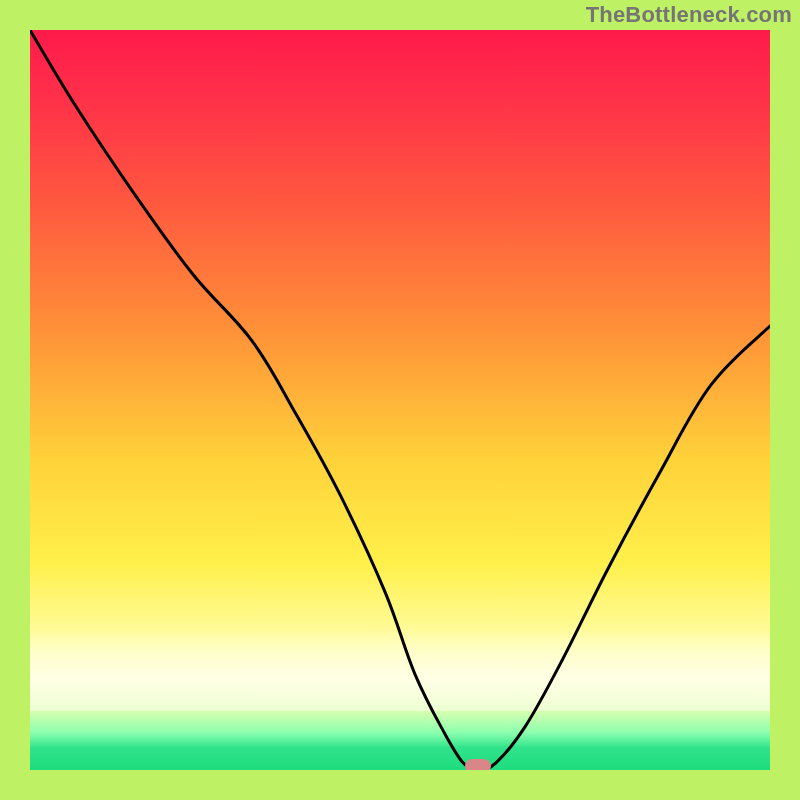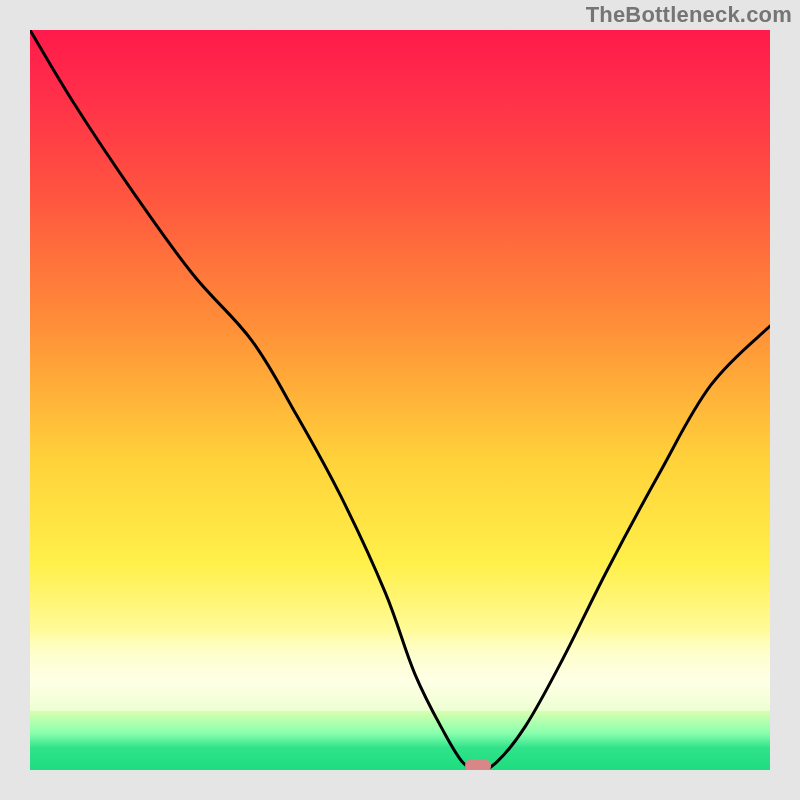--- a/index.html
+++ b/index.html
@@ -8,21 +8,21 @@
     width: 800px;
     height: 800px;
     background: #000;
     overflow: hidden;
     font-family: Arial, Helvetica, sans-serif;
   }
   .frame {
     position: relative;
     width: 800px;
     height: 800px;
-    background: #e5e5e5;
+    background: #bef264;
   }
   .watermark {
     position: absolute;
     top: 2px;
     right: 8px;
     color: #757575;
     font-size: 22px;
     font-weight: 600;
     letter-spacing: 0.2px;
     z-index: 5;

